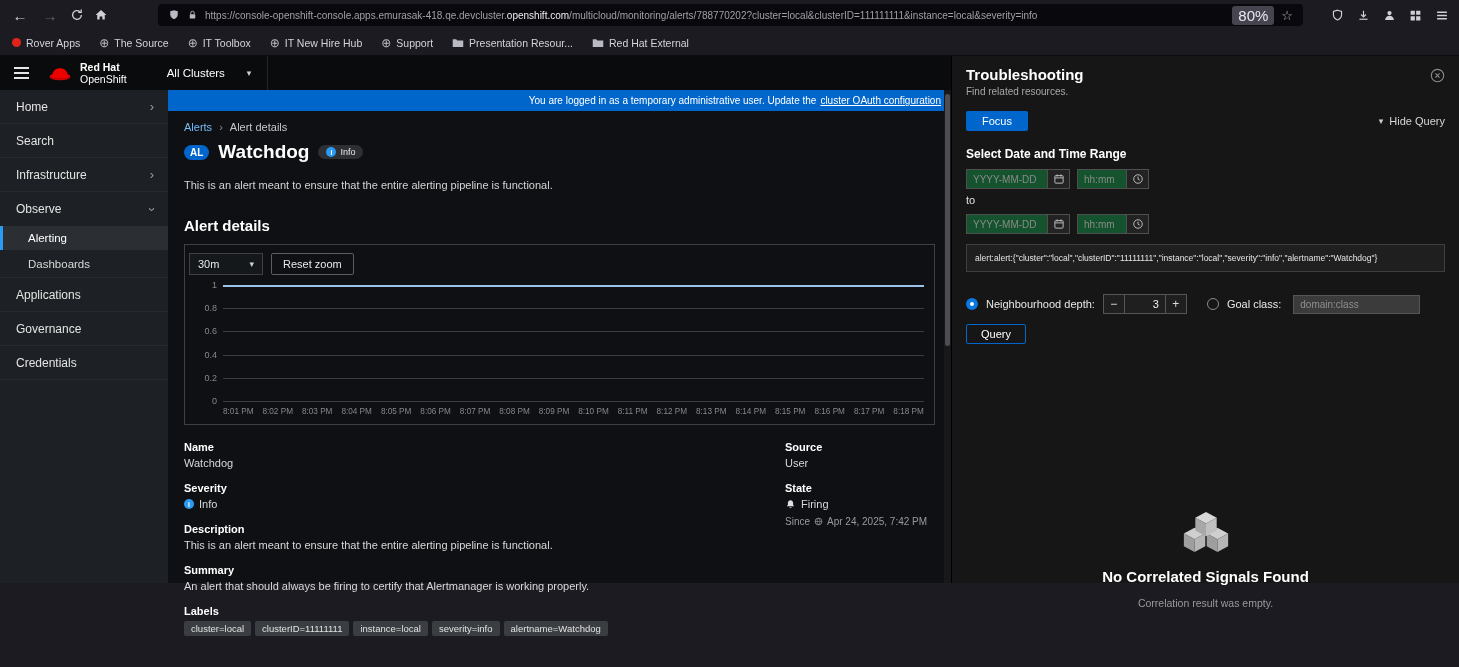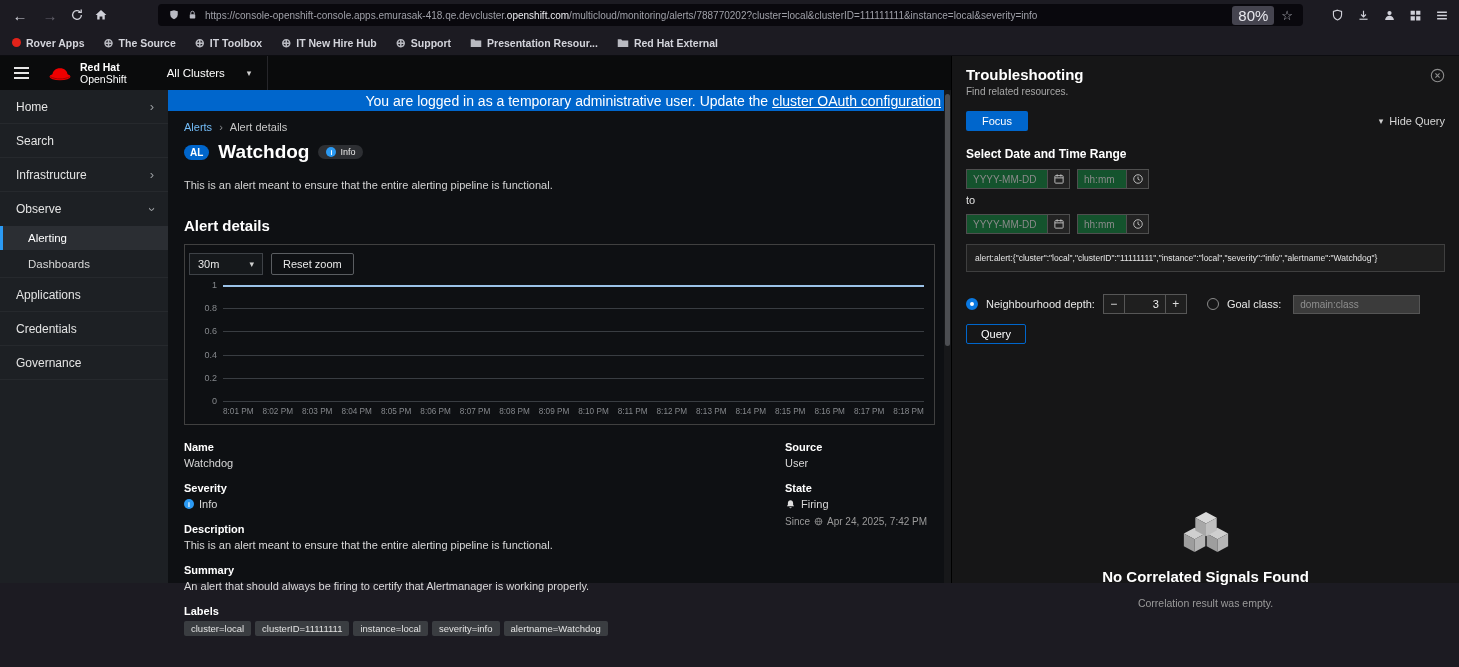--- a/index.html
+++ b/index.html
@@ -20,21 +20,21 @@
   .url-bright { color:#ececf1; }
   .zoom-pill { background:#45444f; color:#e8e8ee; font-size:15px; padding:1px 6px;
                border-radius:3px; }
   .star { color:#b9bac3; font-size:13px; }
   .right-icons { display:flex; align-items:center; gap:13px; }
 
   
   .bookmarks { height:26px; display:flex; align-items:center; gap:19px; padding:0 12px;
                background:#1c1b22; border-bottom:1px solid #0c0c10; }
   .bm { display:flex; align-items:center; gap:5px; color:#d3d4db; font-size:10.5px;
-        white-space:nowrap; cursor:pointer;font-weight:bold; }
+        white-space:nowrap; cursor:pointer; }
   .bm .globe { color:#b9bac1; font-size:12px; line-height:1; }
   .red-dot { width:9px; height:9px; border-radius:50%; background:#e2231a; display:inline-block; }
 
   
   .app { height:527px; display:flex; }
   .left-pane { width:951px; display:flex; flex-direction:column; position:relative; }
   .masthead { height:34px; background:#0a0b0c; display:flex; align-items:center;
               padding:0 14px; flex:none; }
   .hamburger div { width:15px; height:2px; background:#e6e6e6; margin:3px 0; }
   .brand { display:flex; align-items:center; gap:7px; margin-left:18px; }
@@ -55,21 +55,21 @@
   .nav-chevron { color:#9a9da1; font-size:13px; }
   .nav-chevron.down { display:inline-block; transform:rotate(90deg); }
   .sub-item { height:24px; display:flex; align-items:center; padding-left:28px;
               color:#d8d8d8; font-size:11.5px; cursor:pointer; }
   .sub-item.active { background:#2b2e33; color:#fff; border-left:3px solid #2b9af3;
                      padding-left:25px; }
 
   
   .main { flex:1; background:#0e1013; min-width:0; position:relative; }
   .banner { height:21px; background:#0066cc; display:flex; align-items:center;
-            justify-content:flex-end; padding-right:10px; color:#fff; font-size:14px;
+            justify-content:flex-end; padding-right:10px; color:#fff; font-size:10px;
             white-space:nowrap; overflow:hidden; }
   .banner a { color:#fff; text-decoration:underline; margin-left:4px; cursor:pointer; }
   .content { padding:10px 16px 0 16px; }
   .breadcrumb { font-size:11px; display:flex; gap:7px; align-items:center; }
   .bc-link { color:#73bcf7; cursor:pointer; }
   .bc-sep { color:#8a8d90; }
   .bc-cur { color:#c7c7c7; }
   .title-row { margin-top:8px; display:flex; align-items:center; gap:9px; }
   .res-badge { background:#0066cc; color:#fff; font-size:10px; font-weight:bold;
                padding:2px 6px; border-radius:9px; }
@@ -319,24 +319,24 @@
         <div class="sub-item active">
             <span>Alerting</span>
           </div>
         <div class="sub-item" style="border-bottom:1px solid #26292d; height:28px;">
             <span>Dashboards</span>
           </div>
         <div class="nav-item">
             <span>Applications</span>
           </div>
         <div class="nav-item">
+            <span>Governance</span>
+          </div>
+        <div class="nav-item">
             <span>Credentials</span>
-          </div>
-        <div class="nav-item">
-            <span>Governance</span>
           </div>
       </div>
 
       <div class="main">
         <div class="banner">
           <span>You are logged in as a temporary administrative user. Update the</span>
           <a>cluster OAuth configuration</a>
         </div>
 
         <div class="content">

